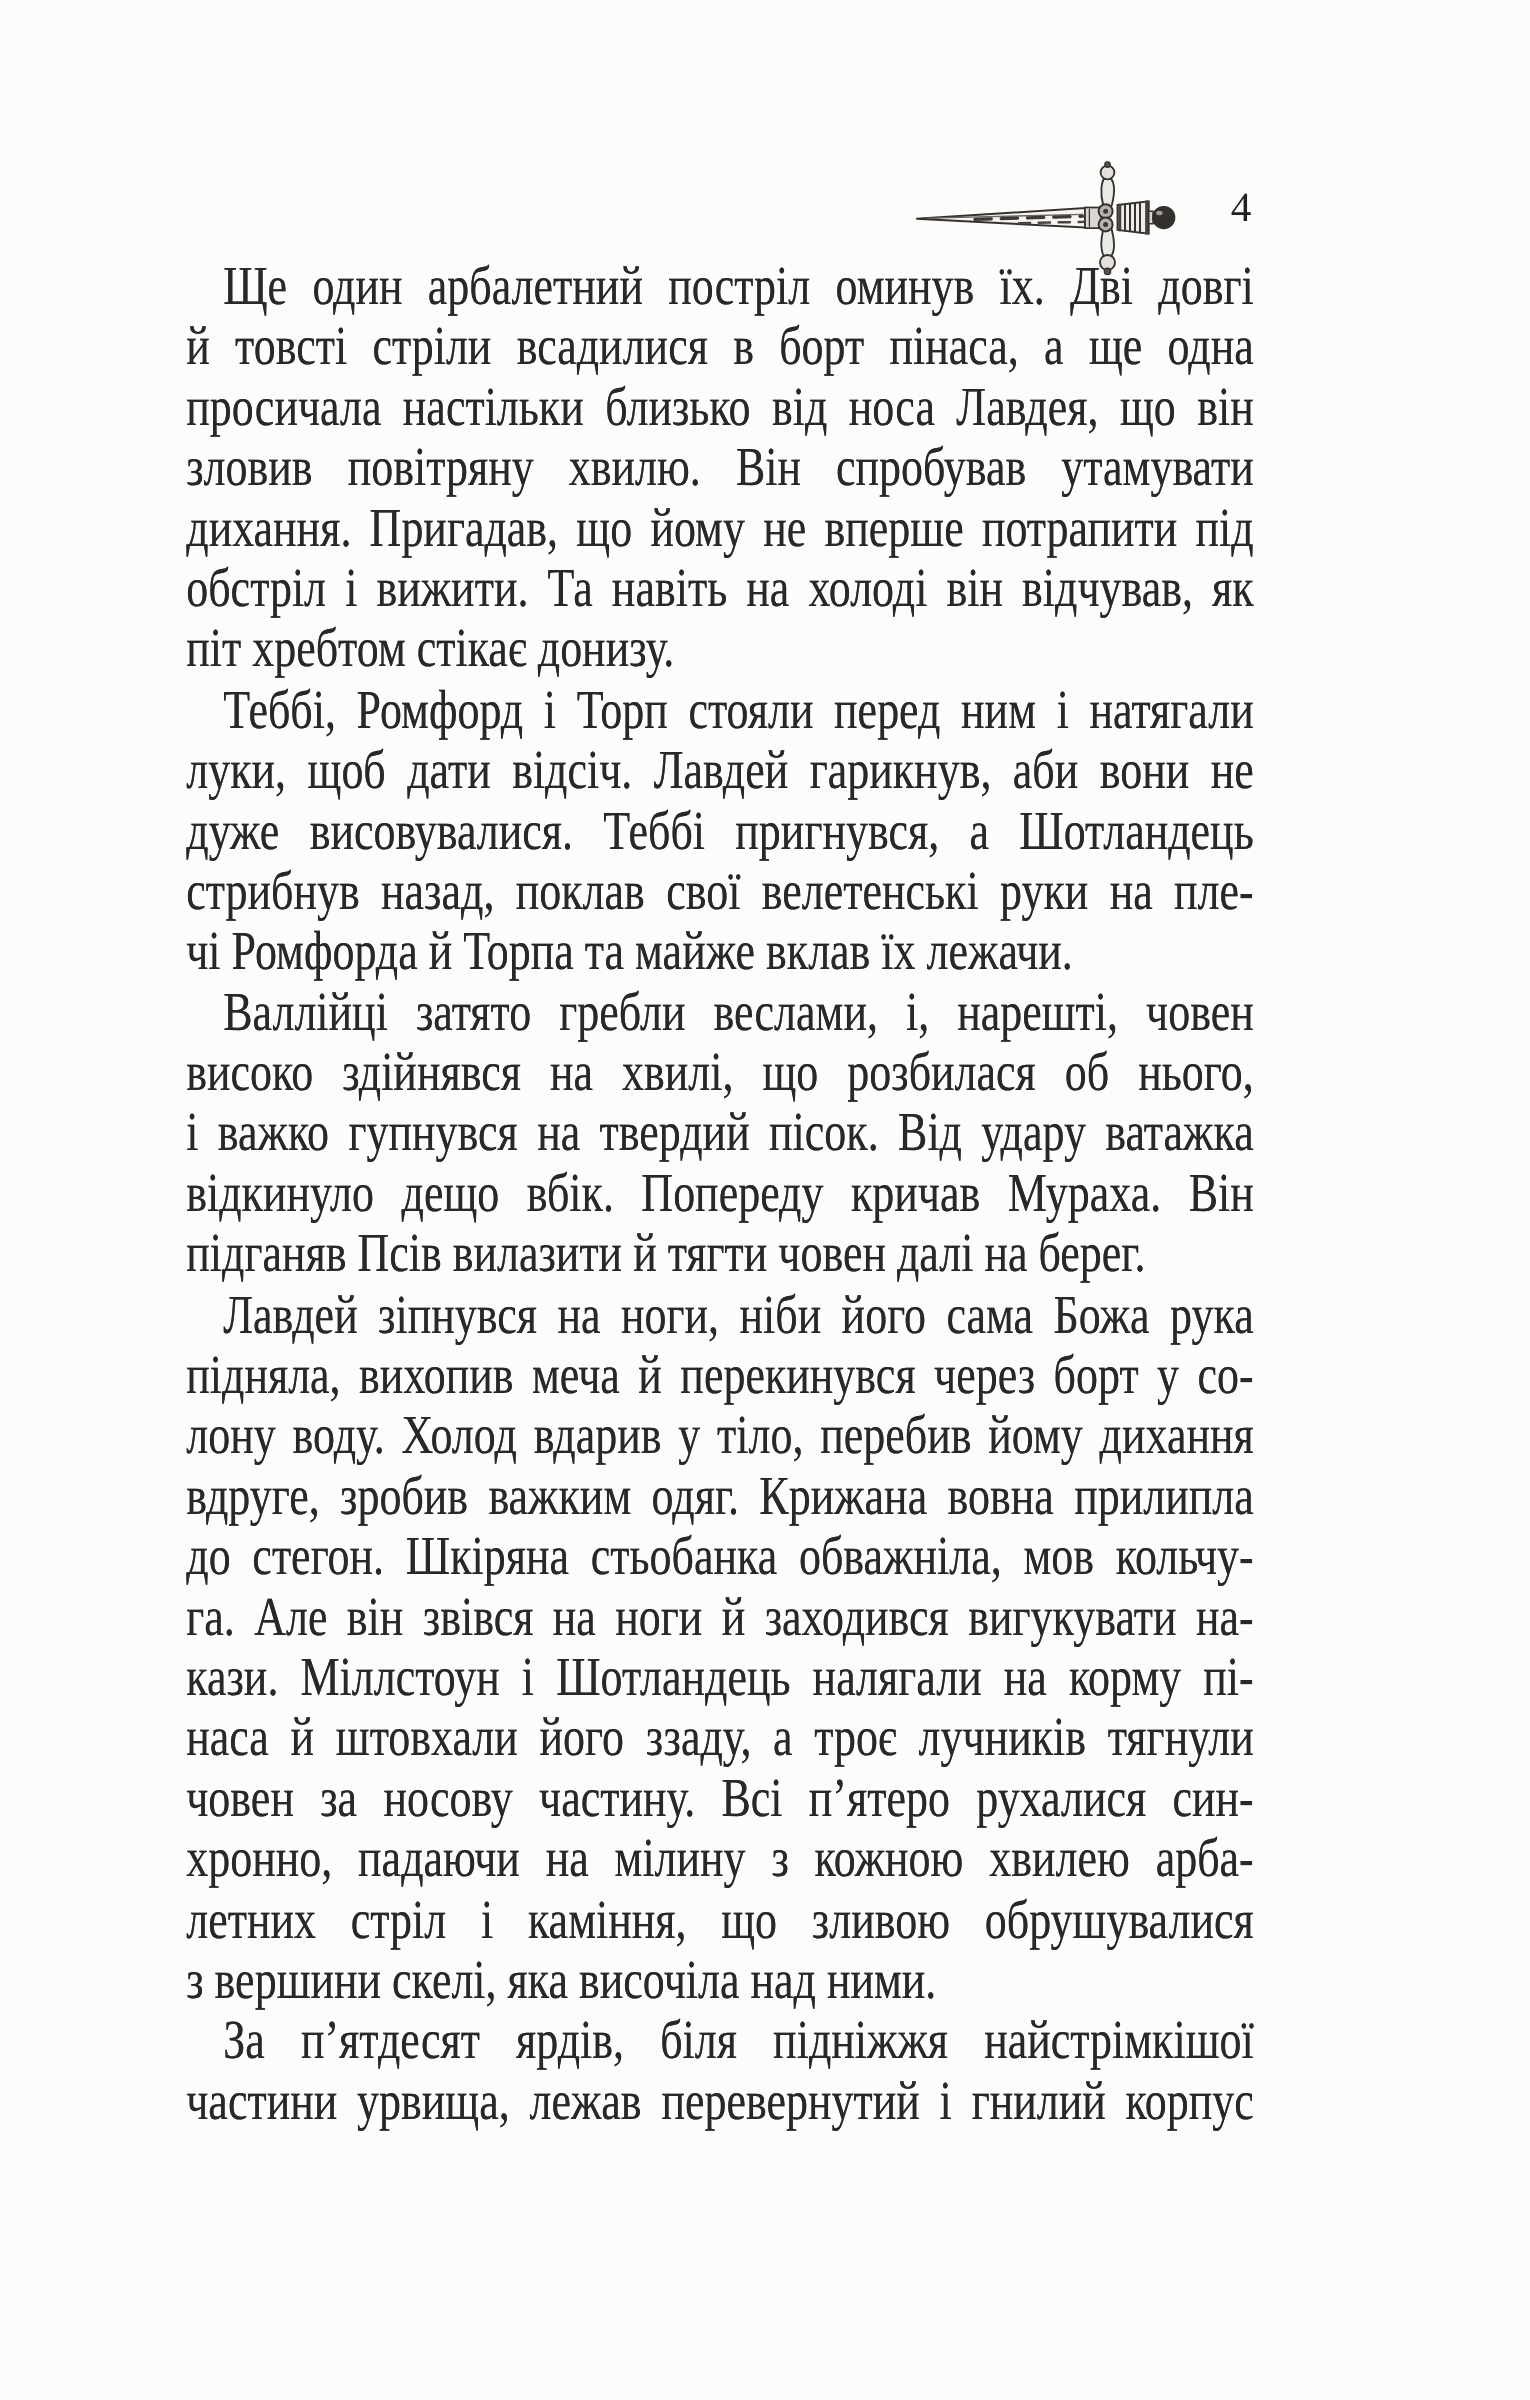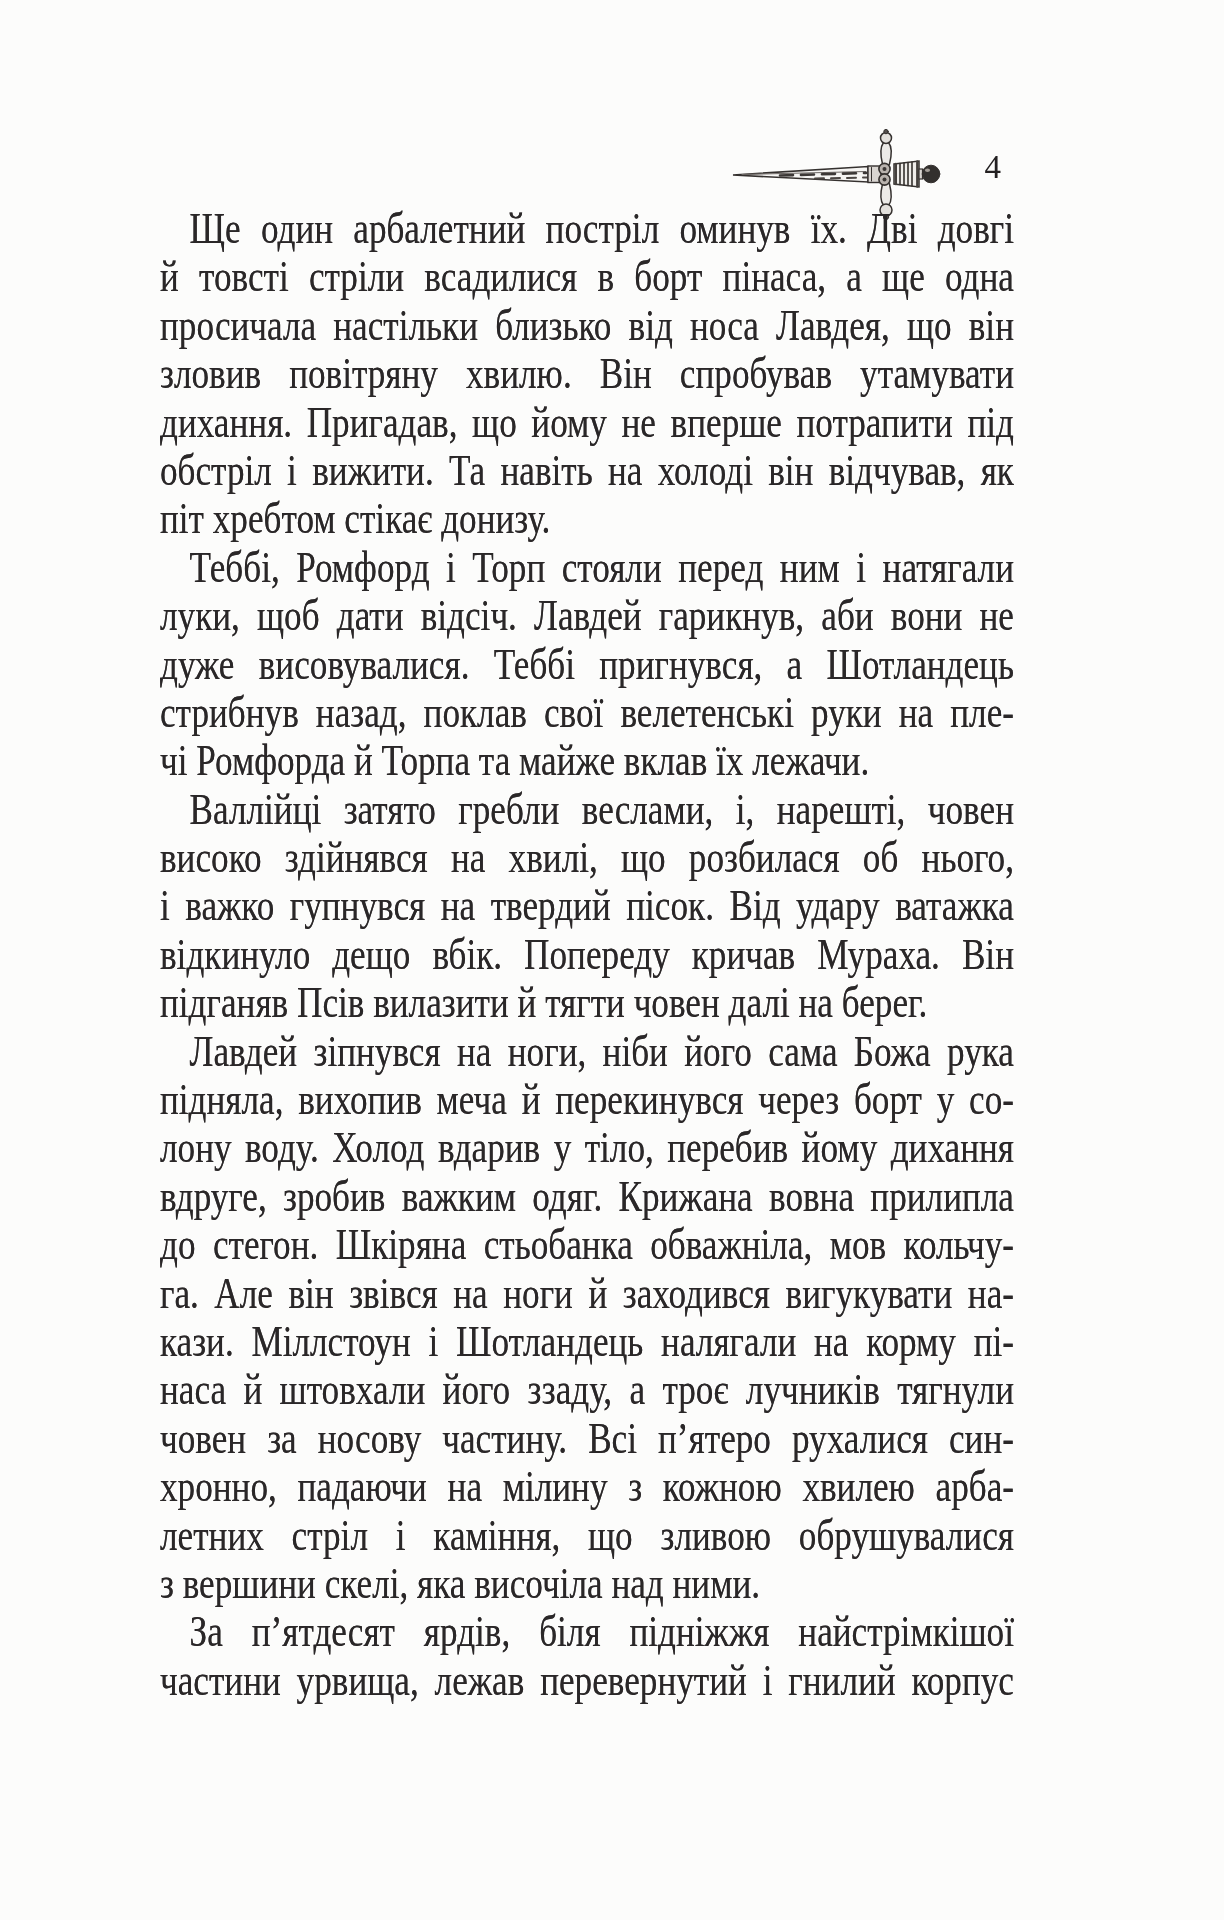--- a/index.html
+++ b/index.html
@@ -32,21 +32,21 @@
     width: 100px;
     text-align: right;
     font-size: 33px;
     line-height: 33px;
     letter-spacing: 1px;
     color: #232021;
   }
   
   .text-block {
     position: absolute;
-    left: 160px;
+    left: 149px;
     top: 205px;
     width: 854px;
   }
   .line {
     width: 1068px;               
     height: 48.4px;
     font-size: 44px;
     line-height: 48.4px;
     text-align: justify;
     text-align-last: justify;

